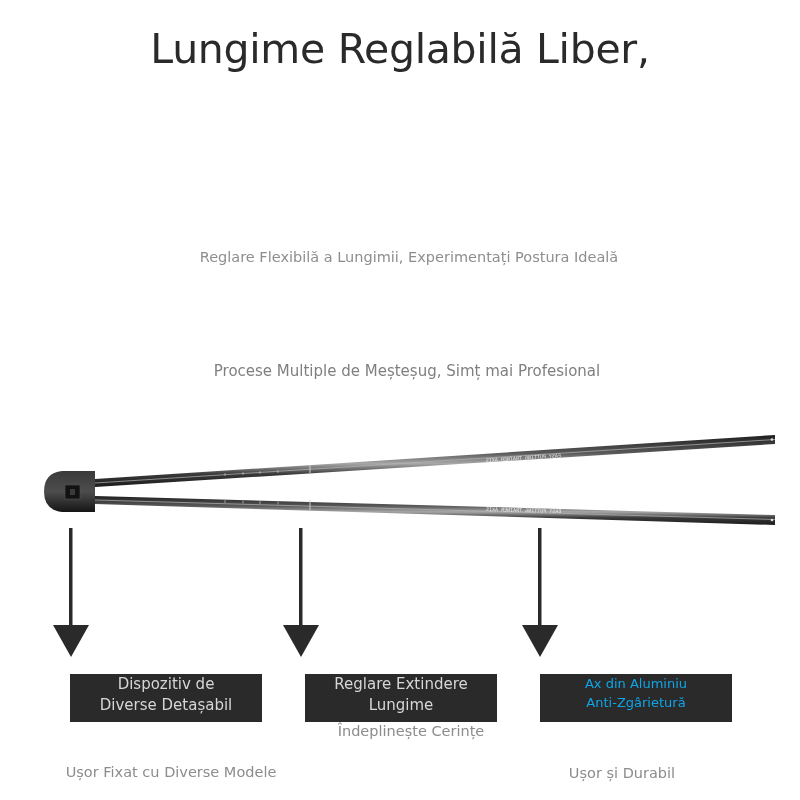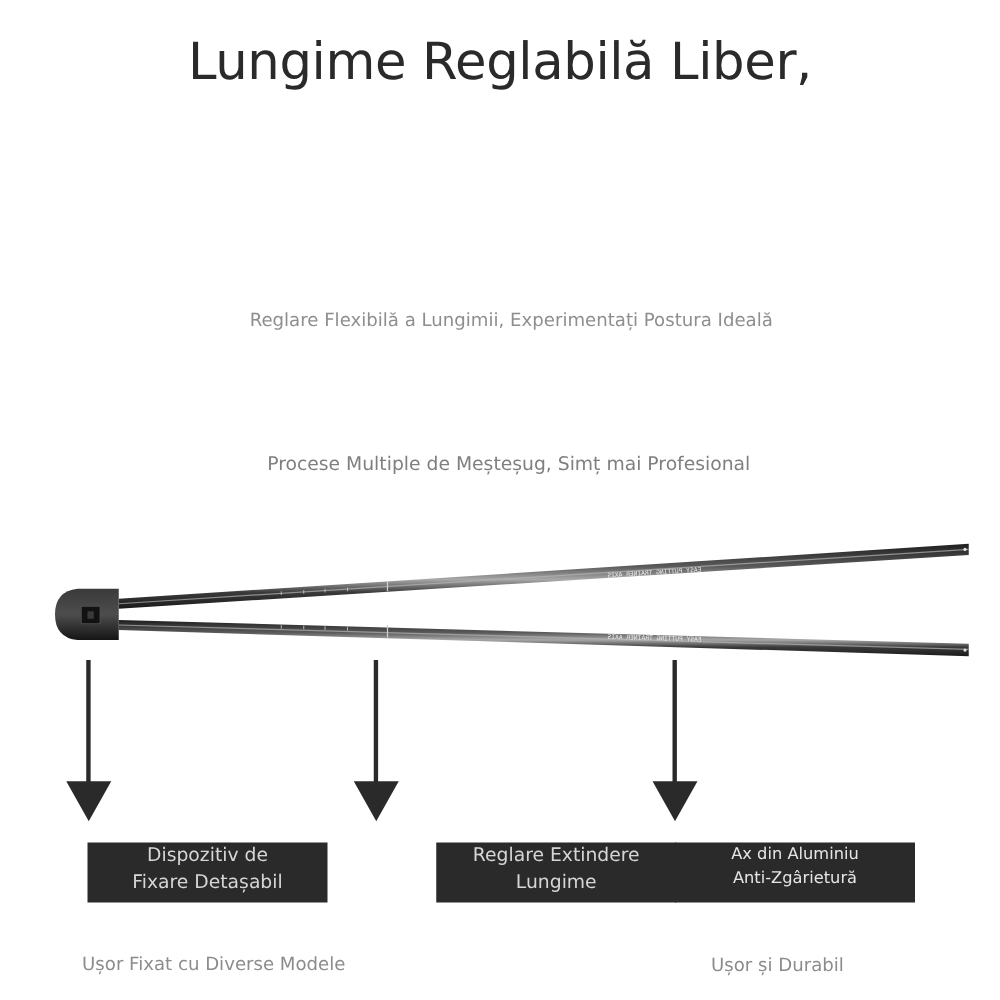--- a/index.html
+++ b/index.html
@@ -58,21 +58,21 @@
       background: #2a2a2a;
       color: #d6d6d6;
       display: flex;
       flex-direction: column;
       align-items: center;
       justify-content: flex-start;
       text-align: center;
       font-size: 15px;
       line-height: 21px;
     }
-    .label-box.small { font-size: 13px; line-height: 19px; color: #e5e5e5; }
+    .label-box.small { font-size: 13px; line-height: 19px; color: #0ea5e9; }
     .label-box span { display: block; }
     .caption {
       position: absolute;
       text-align: center;
       font-size: 14.5px;
       line-height: 19px;
       color: #8c8c8c;
     }
     .caption span { display: block; }
   </style>
@@ -144,31 +144,32 @@
   <rect x="17" y="0" width="3.5" height="100" fill="#2a2a2a"></rect>
   <polygon points="1,97 37,97 19,129" fill="#2a2a2a"></polygon>
 </svg>
 <svg class="arrow" style="left:521px;" viewBox="0 0 38 130" xmlns="http://www.w3.org/2000/svg">
   <rect x="17" y="0" width="3.5" height="100" fill="#2a2a2a"></rect>
   <polygon points="1,97 37,97 19,129" fill="#2a2a2a"></polygon>
 </svg>
 
 <div class="label-box" style="left:70px;">
   <span>Dispozitiv de</span>
-  <span>Fixare Detașabil</span>
+  <span>Diverse Detașabil</span>
 </div>
 <div class="caption" style="left:40px; width:262px; top:763px;">
   <span>Ușor Fixat cu Diverse Modele</span>
 </div>
 
-<div class="label-box" style="left:305px;margin-left:44px;">
+<div class="label-box" style="left:305px;">
   <span>Reglare Extindere</span>
   <span>Lungime</span>
 </div>
 <div class="caption" style="left:296px; width:230px; top:722px;">
+  <span>Îndeplinește Cerințe</span>
 </div>
 
 <div class="label-box small" style="left:540px;">
   <span>Ax din Aluminiu</span>
   <span>Anti-Zgârietură</span>
 </div>
 <div class="caption" style="left:512px; width:220px; top:734px;margin-top:30px;">
   <span>Ușor și Durabil</span>
 </div>
 

